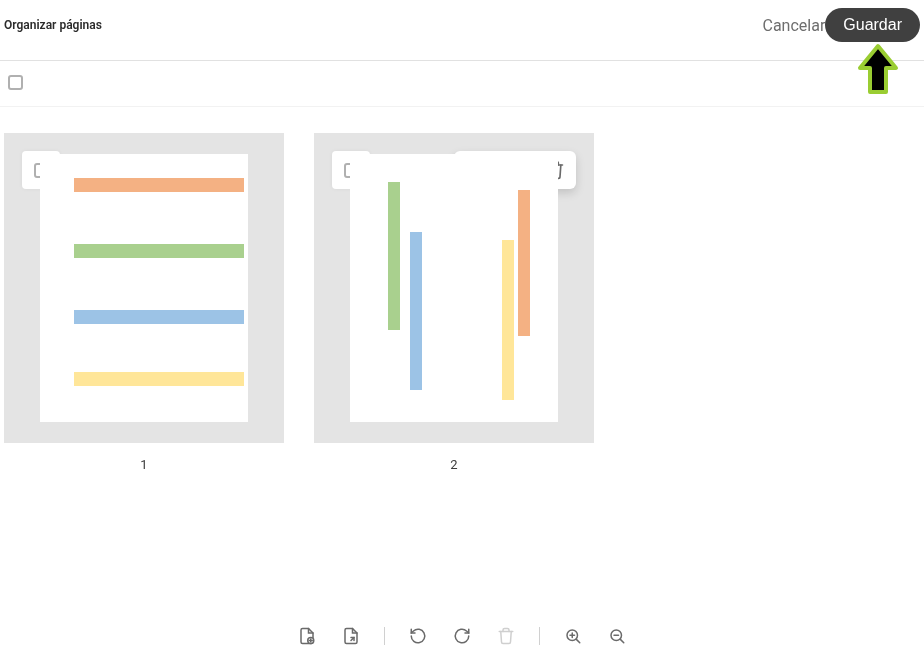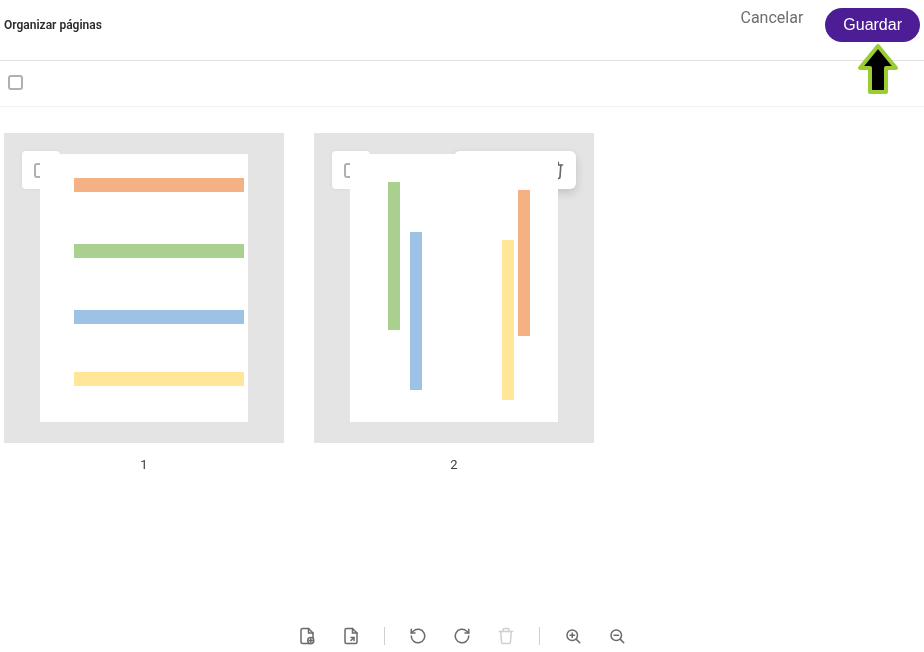--- a/index.html
+++ b/index.html
@@ -1,22 +1,22 @@
 <!DOCTYPE html>
 <html><head>
   <meta charset="utf-8">
   <style>
     * { margin:0; padding:0; box-sizing:border-box; }
     body { font-family:-apple-system,BlinkMacSystemFont,"Segoe UI",Roboto,Arial,sans-serif; width:924px; height:652px; background:#fff; position:relative; }
 
     .header { display:flex; align-items:center; justify-content:space-between; padding:8px 4px 4px 4px; }
     .title  { font-size:12px; font-weight:600; color:#2b2b2b; }
-    .hdr-right { display:flex; gap:22px; }
+    .hdr-right { display:flex; align-items:center; }
     .cancel { font-size:16px; color:#6e6e6e; cursor:pointer; }
-    .save-btn { background:#4c1d95; color:#fff; font-size:16px; font-weight:500; padding:8px 18px; border:none; border-radius:18px; cursor:pointer; }
+    .save-btn { background:#404040; color:#fff; font-size:16px; font-weight:500; padding:8px 18px; border:none; border-radius:18px; cursor:pointer; }
 
     .sep { height:1px; background:#e1e1e1; margin-top:14px; }
 
     .toolbar-row { padding:14px 8px 12px 8px; }
     .checkbox { width:15px; height:15px; border:2px solid #b0b0b0; border-radius:3px; display:inline-block; }
 
     .sep2 { height:1px; background:#f2f2f2; }
 
     .pages { display:flex; gap:30px; padding:26px 4px 0 4px; }
     .page-wrap { display:flex; flex-direction:column; align-items:center; gap:14px; }

